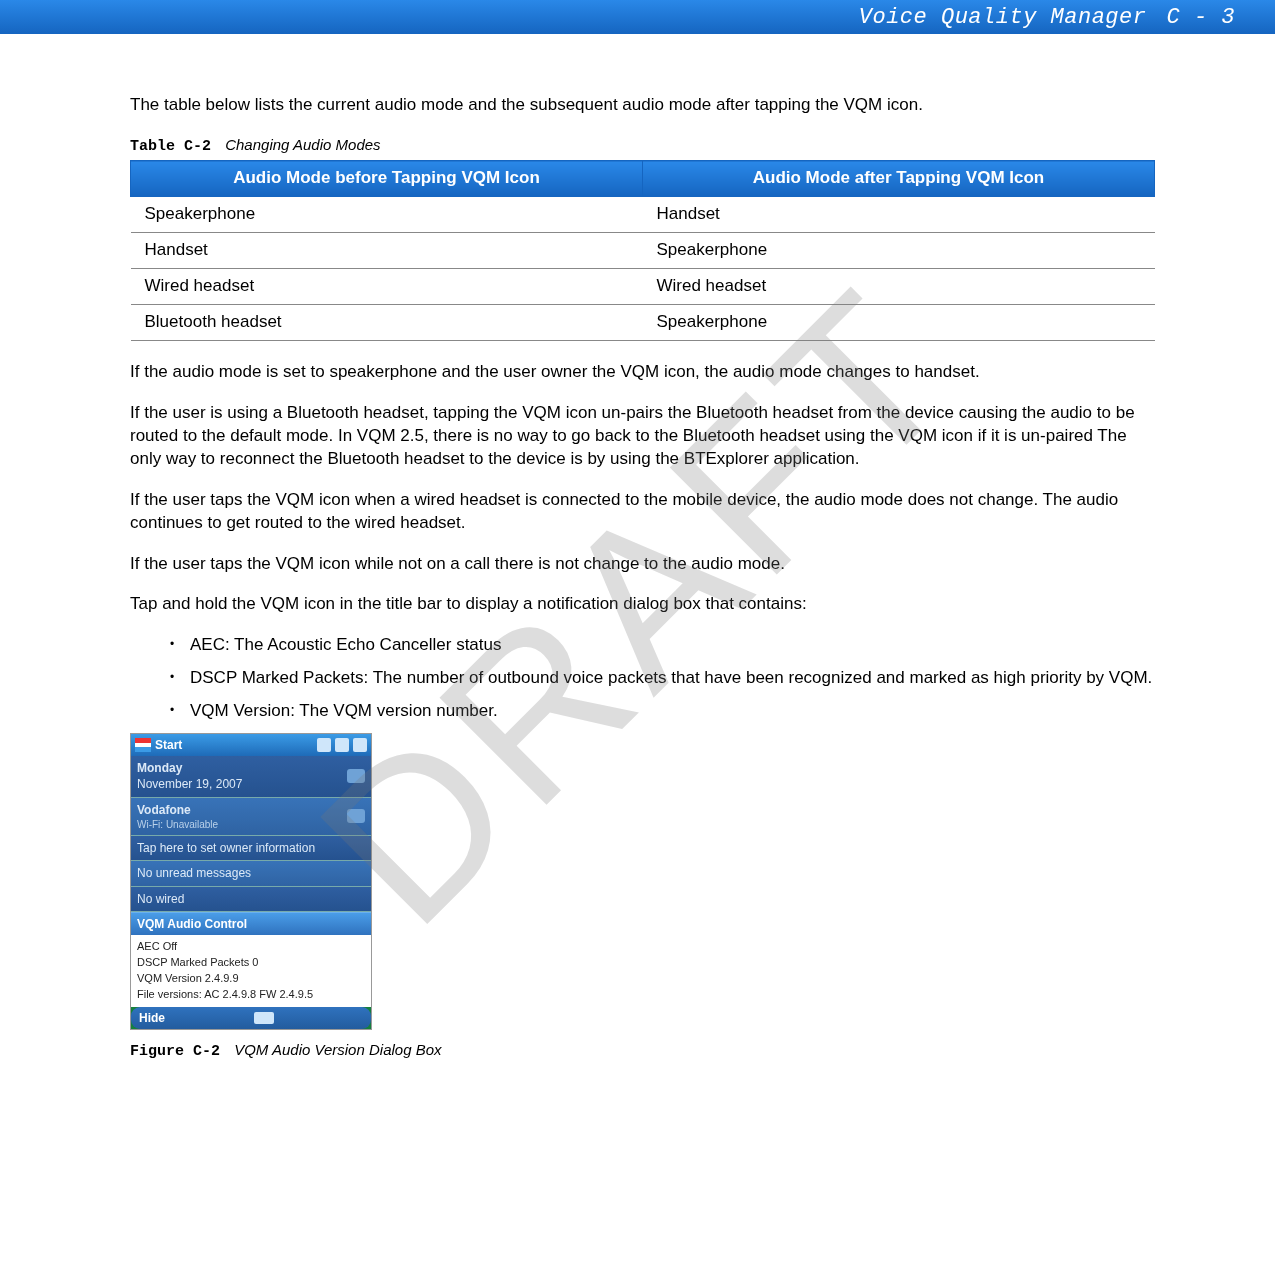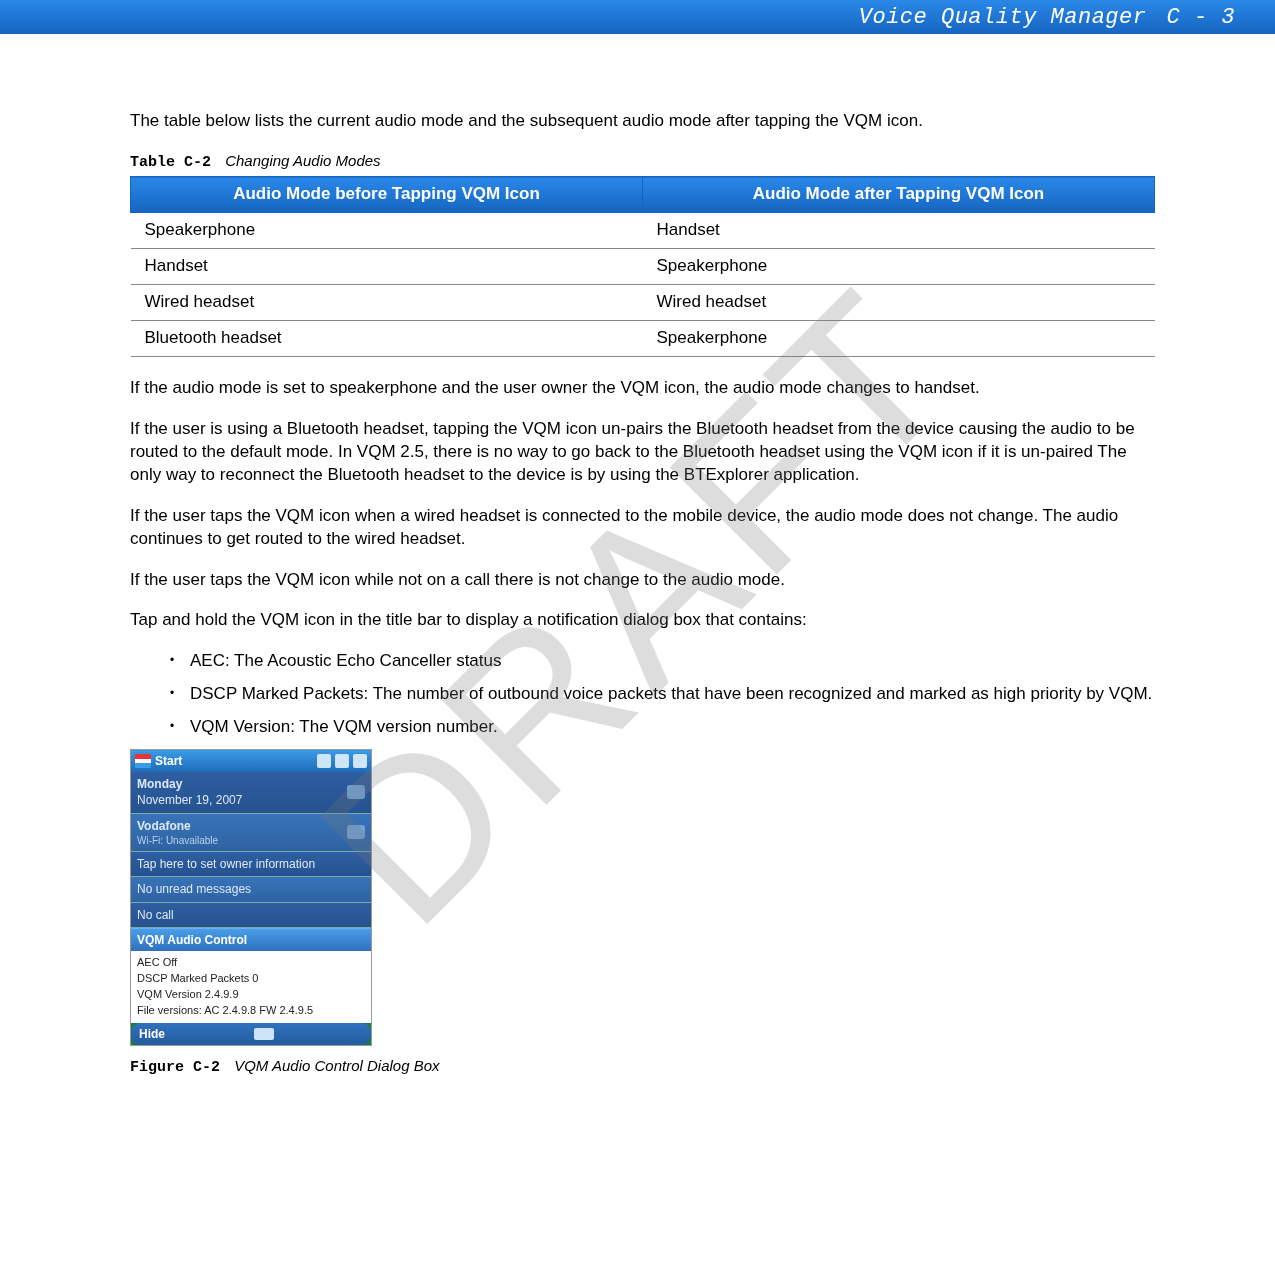--- a/index.html
+++ b/index.html
@@ -26,21 +26,20 @@
     font-size: 22px;
     font-style: italic;
     letter-spacing: 0.5px;
   }
   .header-bar .title { margin-right: 20px; }
   .header-bar .pageno { font-weight: normal; }
   .content {
     padding: 60px 120px 40px 130px;
     font-size: 17px;
     line-height: 1.35;
-    margin-top: 16px;
   }
   .content p { margin: 0 0 18px 0; }
   .table-caption, .figure-caption {
     font-size: 15px;
     margin: 10px 0 3px 0;
   }
   .table-caption .tlabel, .figure-caption .flabel {
     font-weight: bold;
     font-family: Liberation Mono, monospace;
   }
@@ -254,34 +253,34 @@
       </div>
       <span class="chip"></span>
     </div>
     <div class="ds-row">
       <span class="txt">Tap here to set owner information</span>
     </div>
     <div class="ds-row light">
       <span class="txt">No unread messages</span>
     </div>
     <div class="ds-row">
-      <span class="txt">No call</span>
+      <span class="txt">No wired</span>
     </div>
     <div class="ds-dialog-title">VQM Audio Control</div>
     <div class="ds-dialog-body">
       <div>AEC Off</div>
       <div>DSCP Marked Packets 0</div>
       <div>VQM Version 2.4.9.9</div>
       <div>File versions: AC 2.4.9.8 FW 2.4.9.5</div>
     </div>
     <div class="ds-bottombar">
       <span>Hide</span>
       <span class="kbd"></span>
       <span></span>
     </div>
   </div>
 
   <div class="figure-caption">
     <span class="flabel">Figure C-2</span>
-    <span class="ftitle">VQM Audio Control Dialog Box</span>
+    <span class="ftitle">VQM Audio Version Dialog Box</span>
   </div>
 
 </div>
 
 </body></html>

